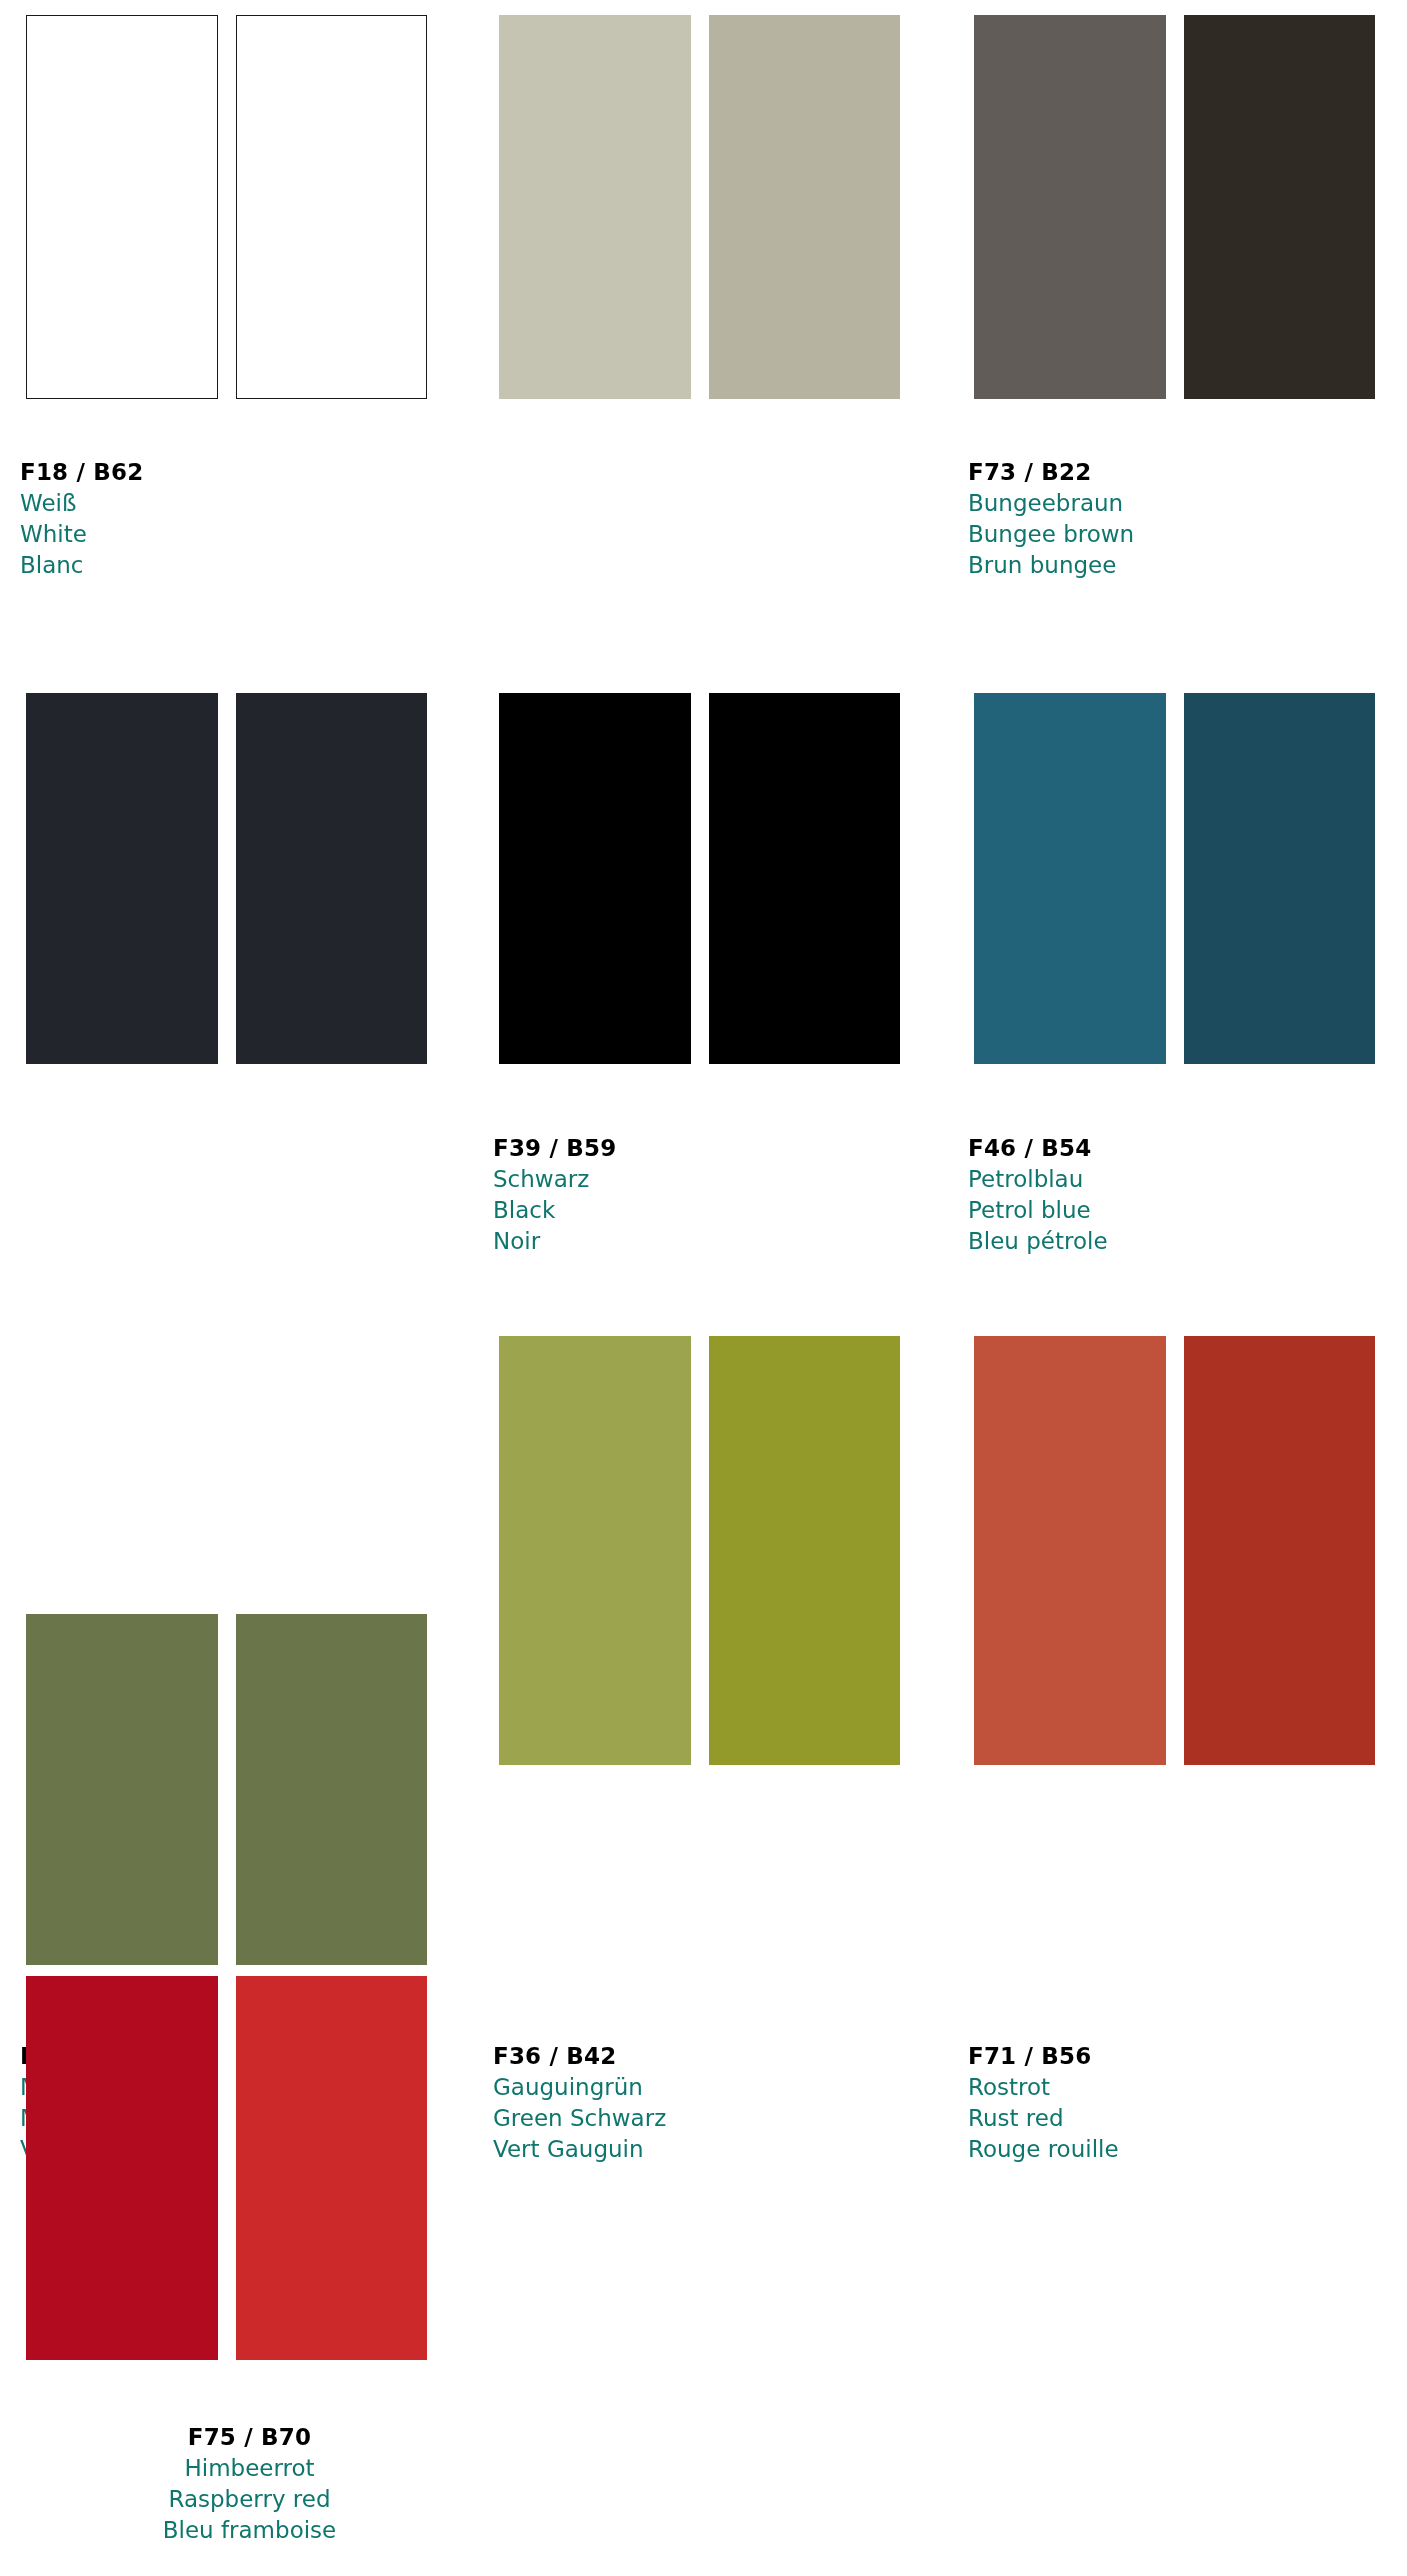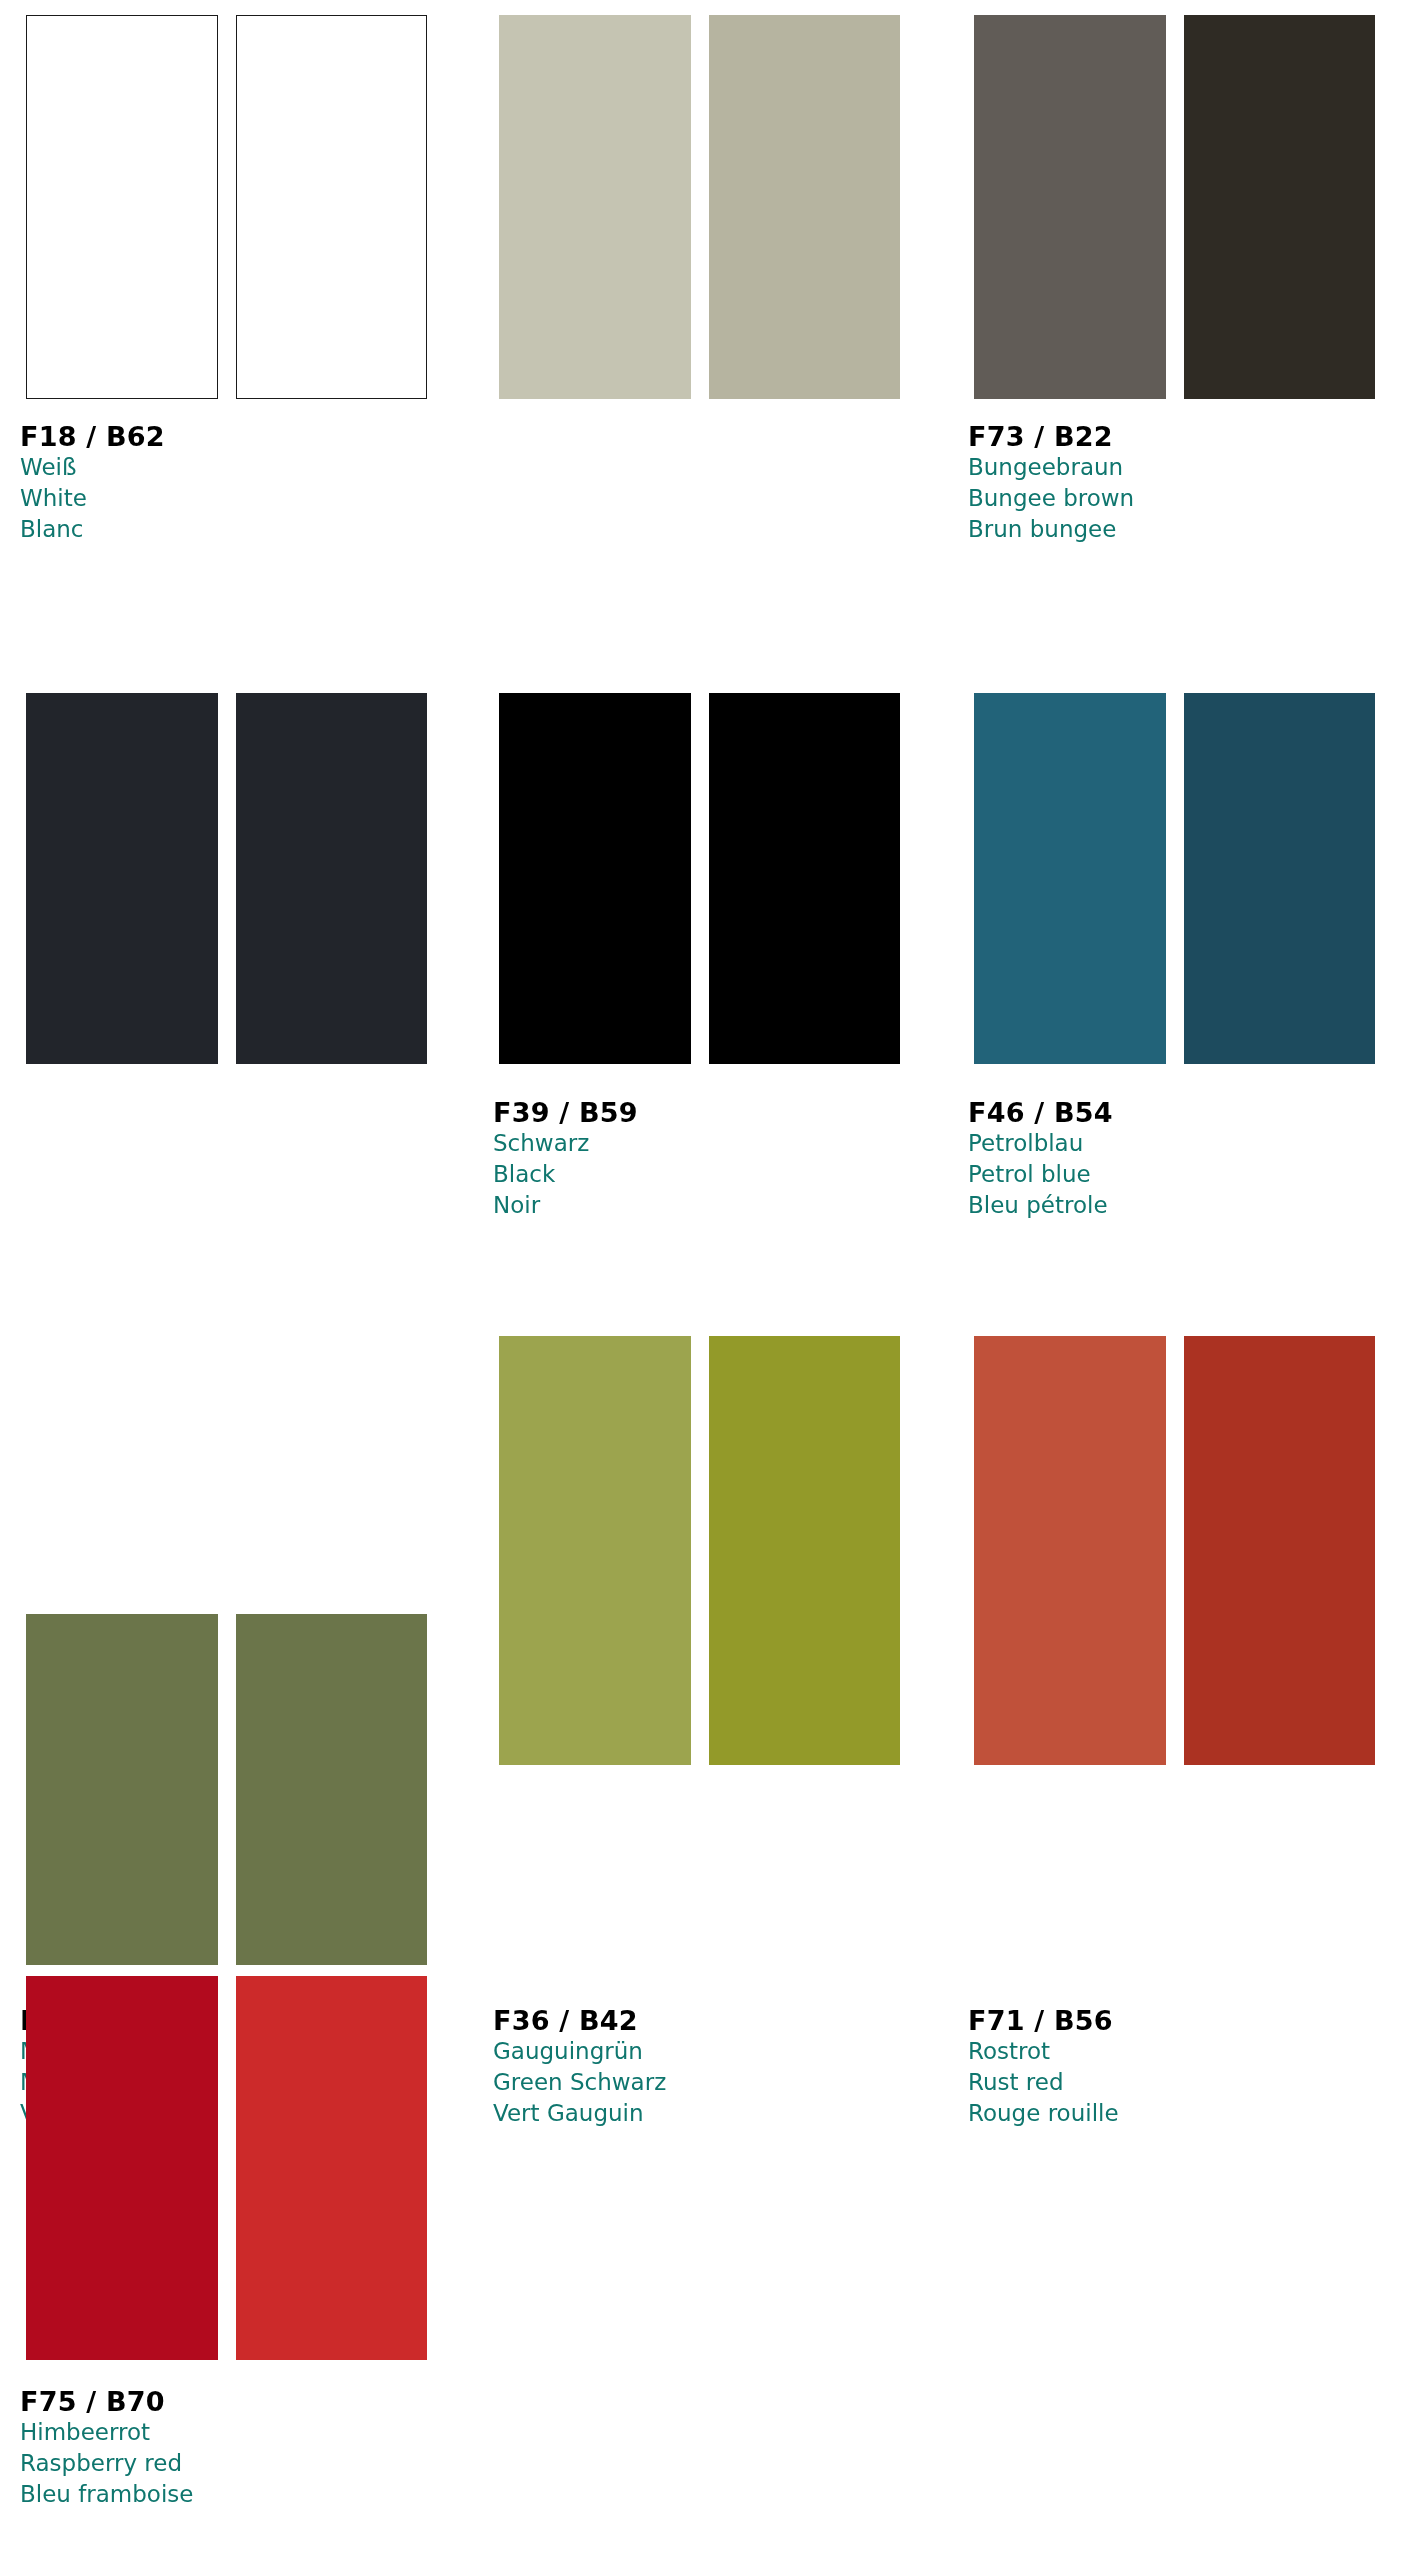--- a/index.html
+++ b/index.html
@@ -40,25 +40,26 @@
   .swatch.outlined {
     border: 1.5px solid #1a1a1a;
   }
   .labels {
     position: absolute;
     left: 6.1px;
     width: 459px;
   }
   .code {
     font-weight: bold;
-    font-size: 27px;
+    font-size: 23px;
     line-height: 31px;
     color: #000000;
     letter-spacing: 0.2px;
     white-space: nowrap;
+    margin-top: 36px;
   }
   .name {
     font-weight: normal;
     font-size: 23px;
     line-height: 31px;
     color: #0f766e;
     white-space: nowrap;
   }
 </style>
 </head>
@@ -161,20 +162,20 @@
       <div class="name">Rostrot</div>
       <div class="name">Rust red</div>
       <div class="name">Rouge rouille</div>
     </div>
     <div class="swatch-entry" style="left: 26px; top: 1976px;">
       <div class="swatch-pair" style="height: 384px;">
         <div class="swatch left" title="#b20a1e" style="height: 384px; background: rgb(178, 10, 30);"></div>
         <div class="swatch right" title="#cc2a2a" style="height: 384px; background: rgb(204, 42, 42);"></div>
       </div>
     </div>
-    <div class="labels" style="left: 20px; top: 2386px;">
+    <div class="labels" style="left: 20px; top: 2386px; text-align: center;">
       <div class="code">F75 / B70</div>
       <div class="name">Himbeerrot</div>
       <div class="name">Raspberry red</div>
       <div class="name">Bleu framboise</div>
     </div>
   </div>
 
 
 </body></html>

